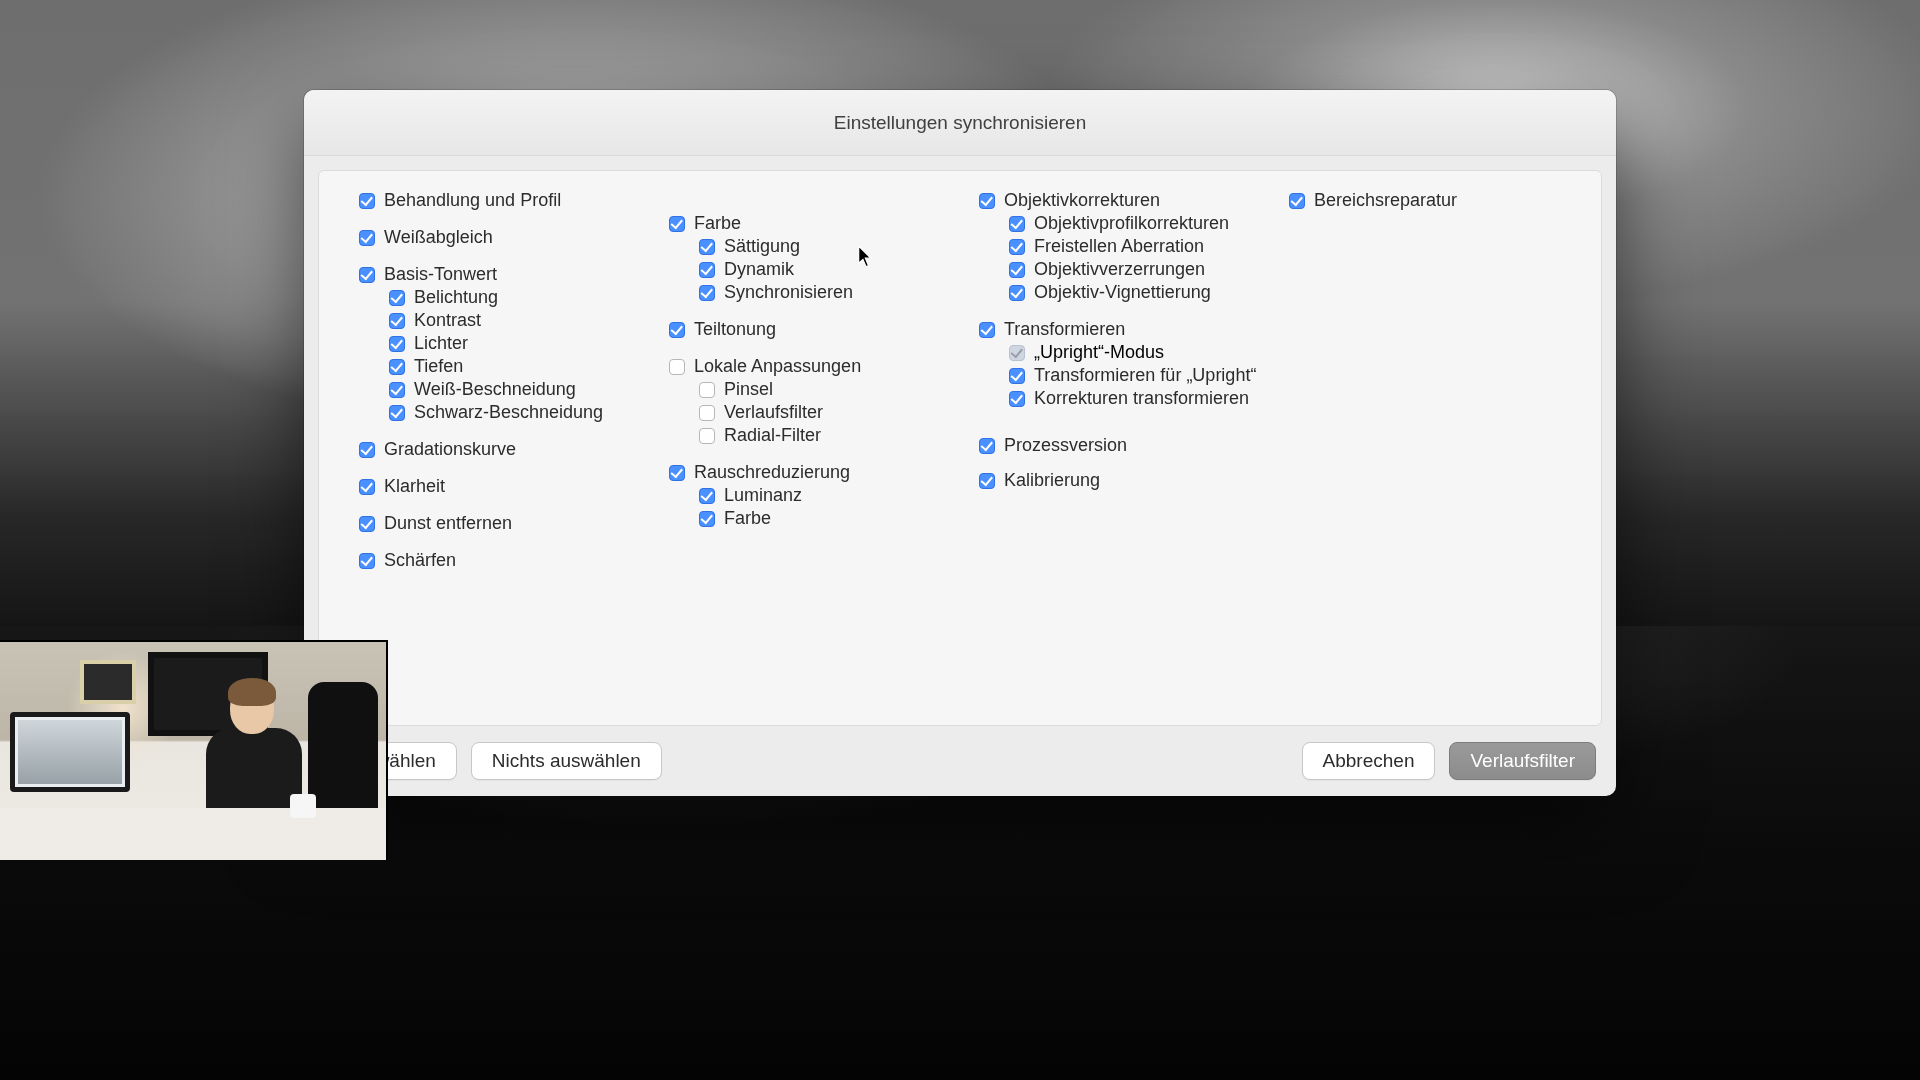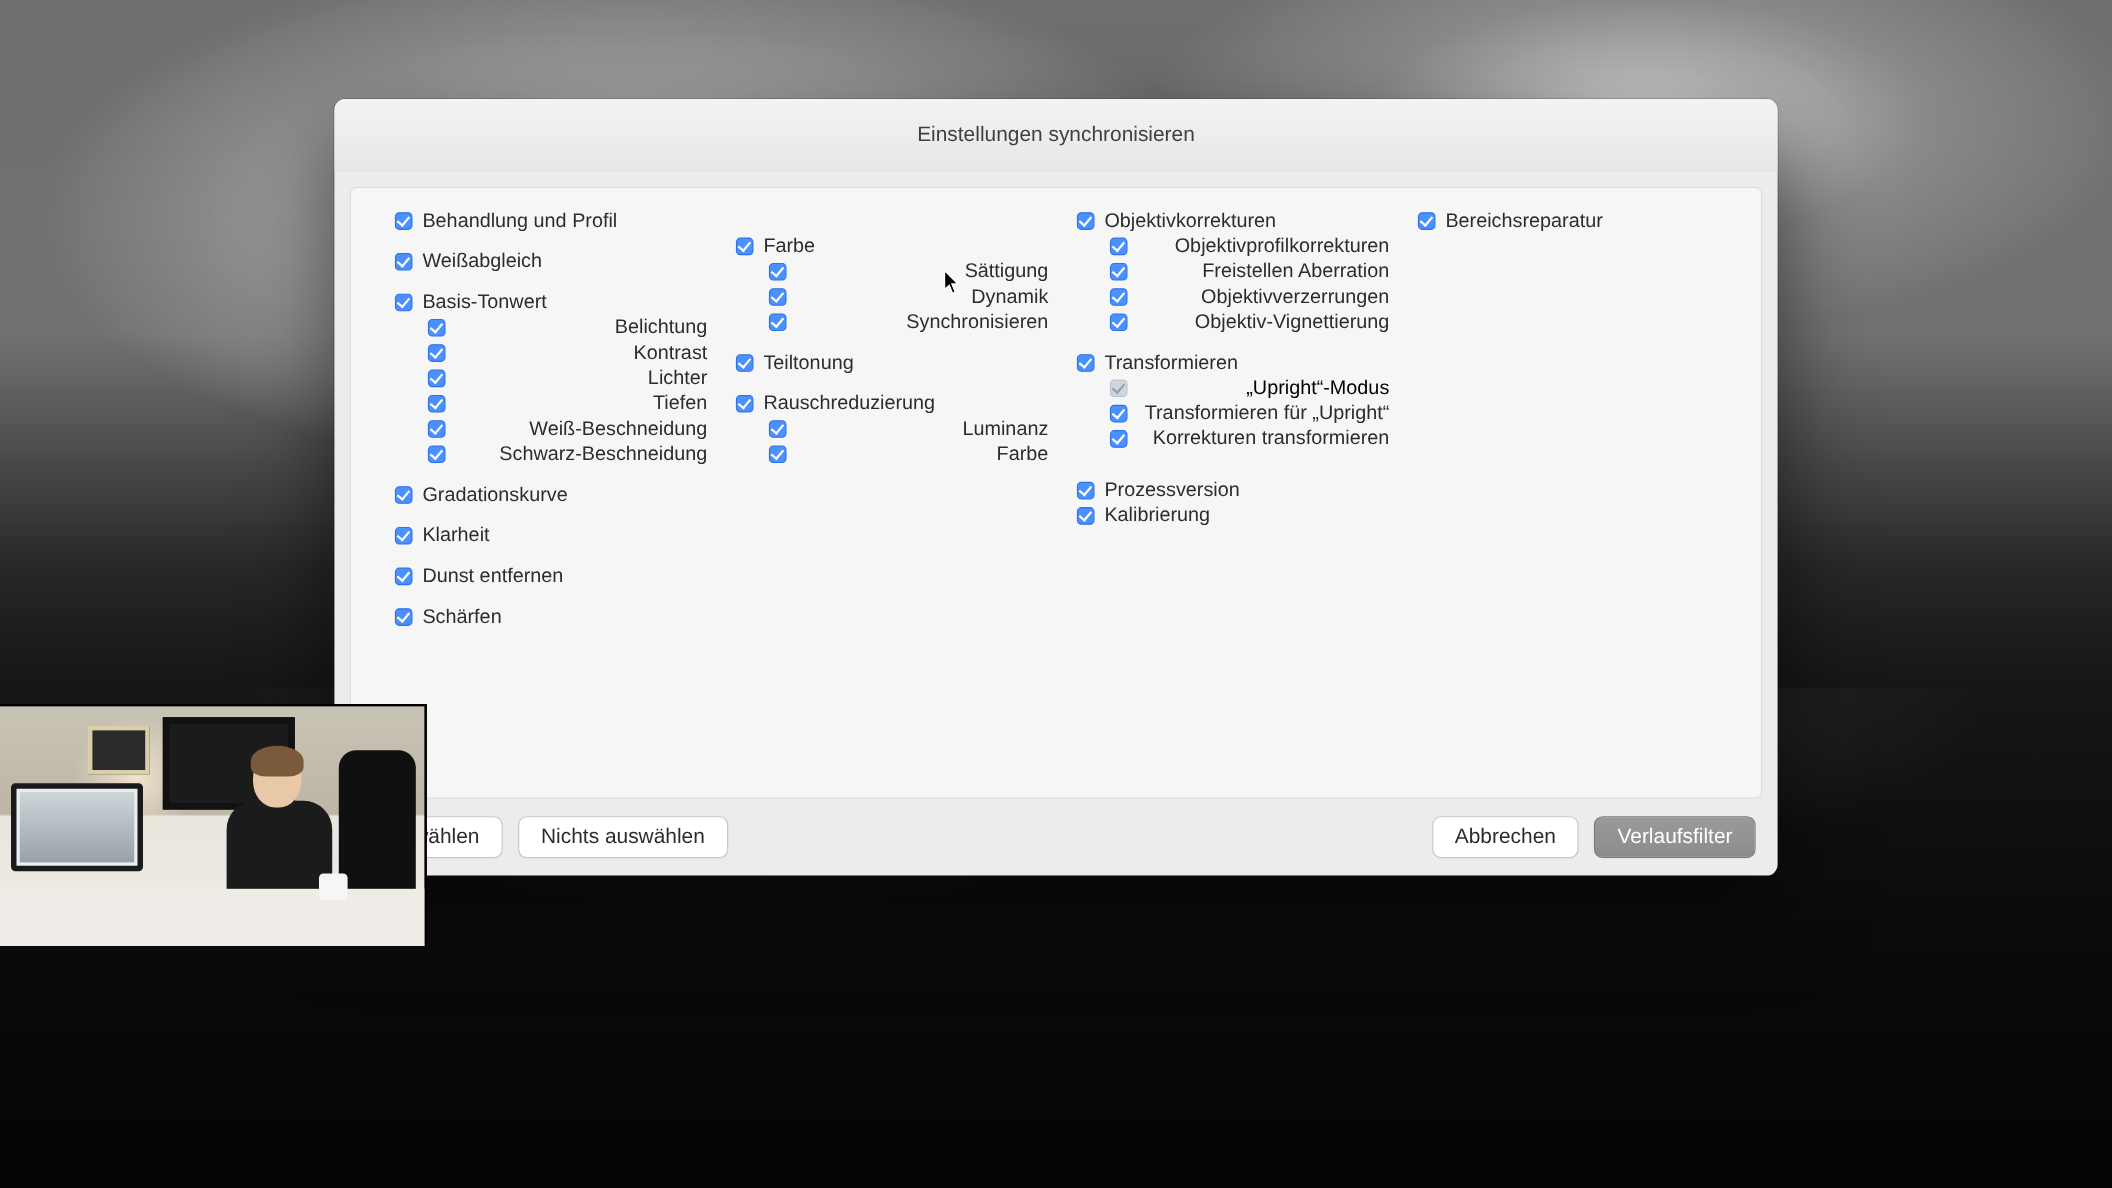--- a/index.html
+++ b/index.html
@@ -49,21 +49,21 @@
     background: #f6f6f6;
     border: 1px solid #dcdcdc;
     border-radius: 6px;
     padding: 18px 28px 18px 40px;
     display: flex;
     gap: 26px;
   }
   .col { flex: 1; display: flex; flex-direction: column; }
   .group { margin-bottom: 14px; }
   .row { display: flex; align-items: center; height: 23px; }
-  .row.child { padding-left: 30px; justify-content: space-between; }
+  .row.child { padding-left: 30px; }
   .cb {
     width: 16px; height: 16px; border-radius: 4px;
     border: 1px solid #b6b6b6; background: #fff;
     margin-right: 9px; position: relative; flex-shrink: 0;
     display:inline-flex; align-items:center; justify-content:center;
   }
   .cb.checked { background: #4a90ff; border-color: #2f72e6; }
   .cb.checked::after {
     content:""; width:9px; height:5px;
     border-left:2px solid #fff; border-bottom:2px solid #fff;
@@ -227,20 +227,38 @@
           </div>
       </div>
       <div class="group">
         <div class="row">
             <span class="cb checked"></span>
             <span class="lbl">Teiltonung</span>
           </div>
       </div>
       <div class="group">
         <div class="row">
+            <span class="cb"></span>
+            <span class="lbl">Lokale Anpassungen</span>
+          </div>
+        <div class="row child">
+            <span class="cb"></span>
+            <span class="lbl">Pinsel</span>
+          </div>
+        <div class="row child">
+            <span class="cb"></span>
+            <span class="lbl">Verlaufsfilter</span>
+          </div>
+        <div class="row child">
+            <span class="cb"></span>
+            <span class="lbl">Radial-Filter</span>
+          </div>
+      </div>
+      <div class="group">
+        <div class="row">
             <span class="cb checked"></span>
             <span class="lbl">Rauschreduzierung</span>
           </div>
         <div class="row child">
             <span class="cb checked"></span>
             <span class="lbl">Luminanz</span>
           </div>
         <div class="row child">
             <span class="cb checked"></span>
             <span class="lbl">Farbe</span>
@@ -287,21 +305,21 @@
         <div class="row child">
             <span class="cb checked"></span>
             <span class="lbl">Korrekturen transformieren</span>
           </div>
       </div>
       <div class="group" style="margin-top:10px">
         <div class="row">
             <span class="cb checked"></span>
             <span class="lbl">Prozessversion</span>
           </div>
-        <div class="row" style="margin-top:0">
+        <div class="row" style="margin-top:12px">
             <span class="cb checked"></span>
             <span class="lbl">Kalibrierung</span>
           </div>
       </div>
     </div>
 
     <div class="col">
       <div class="group">
         <div class="row">
             <span class="cb checked"></span>

